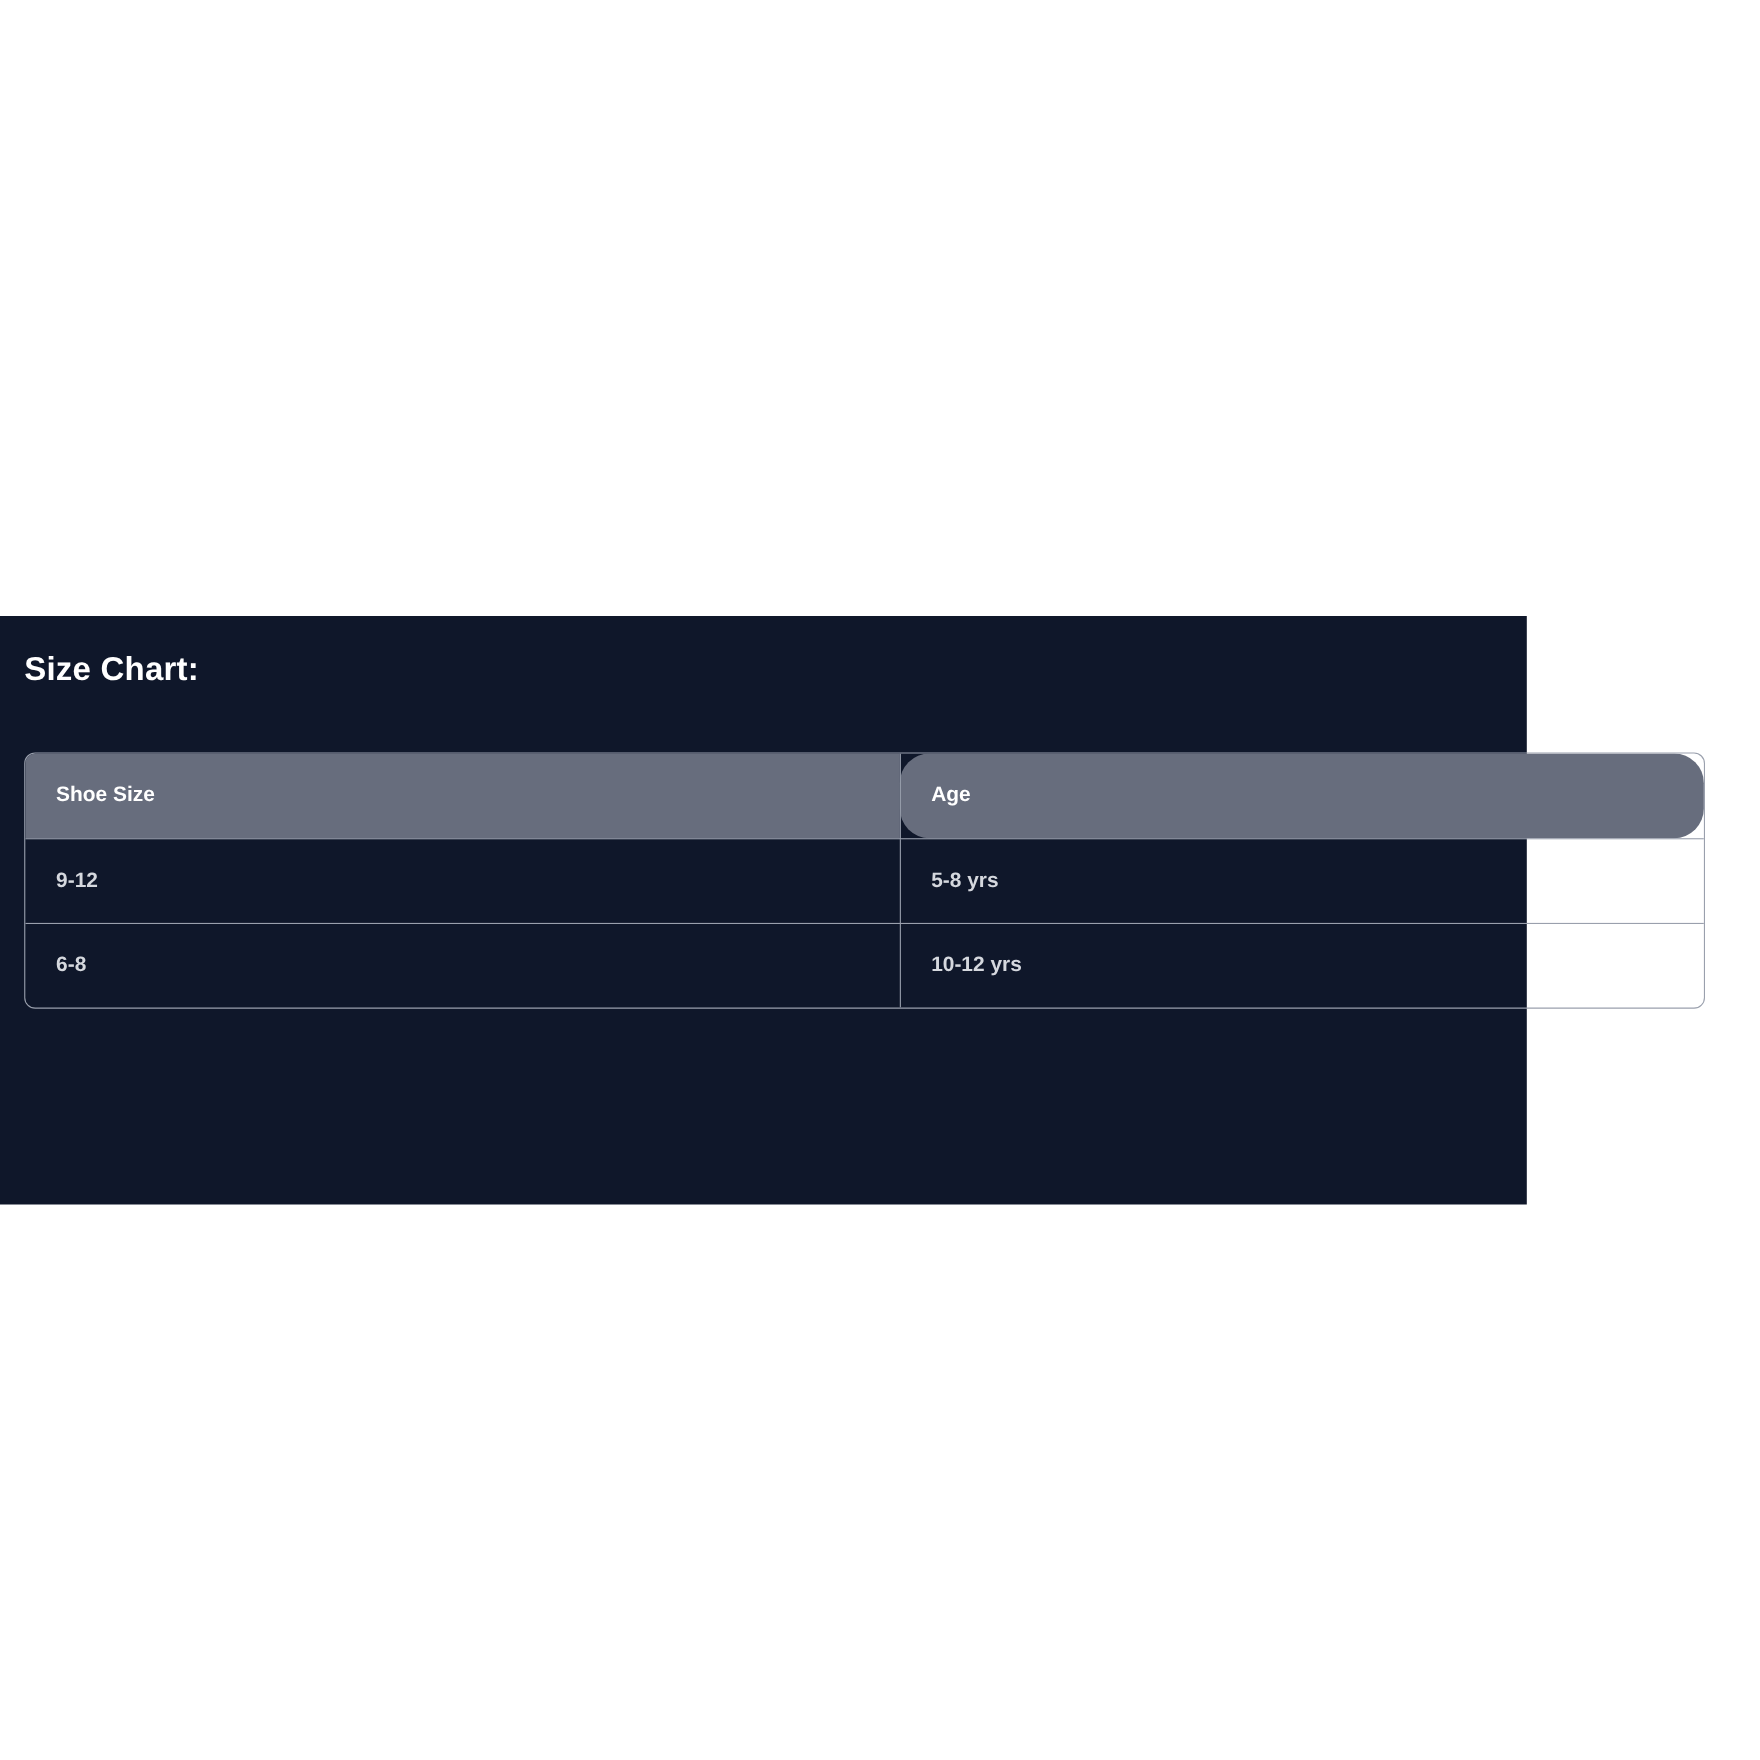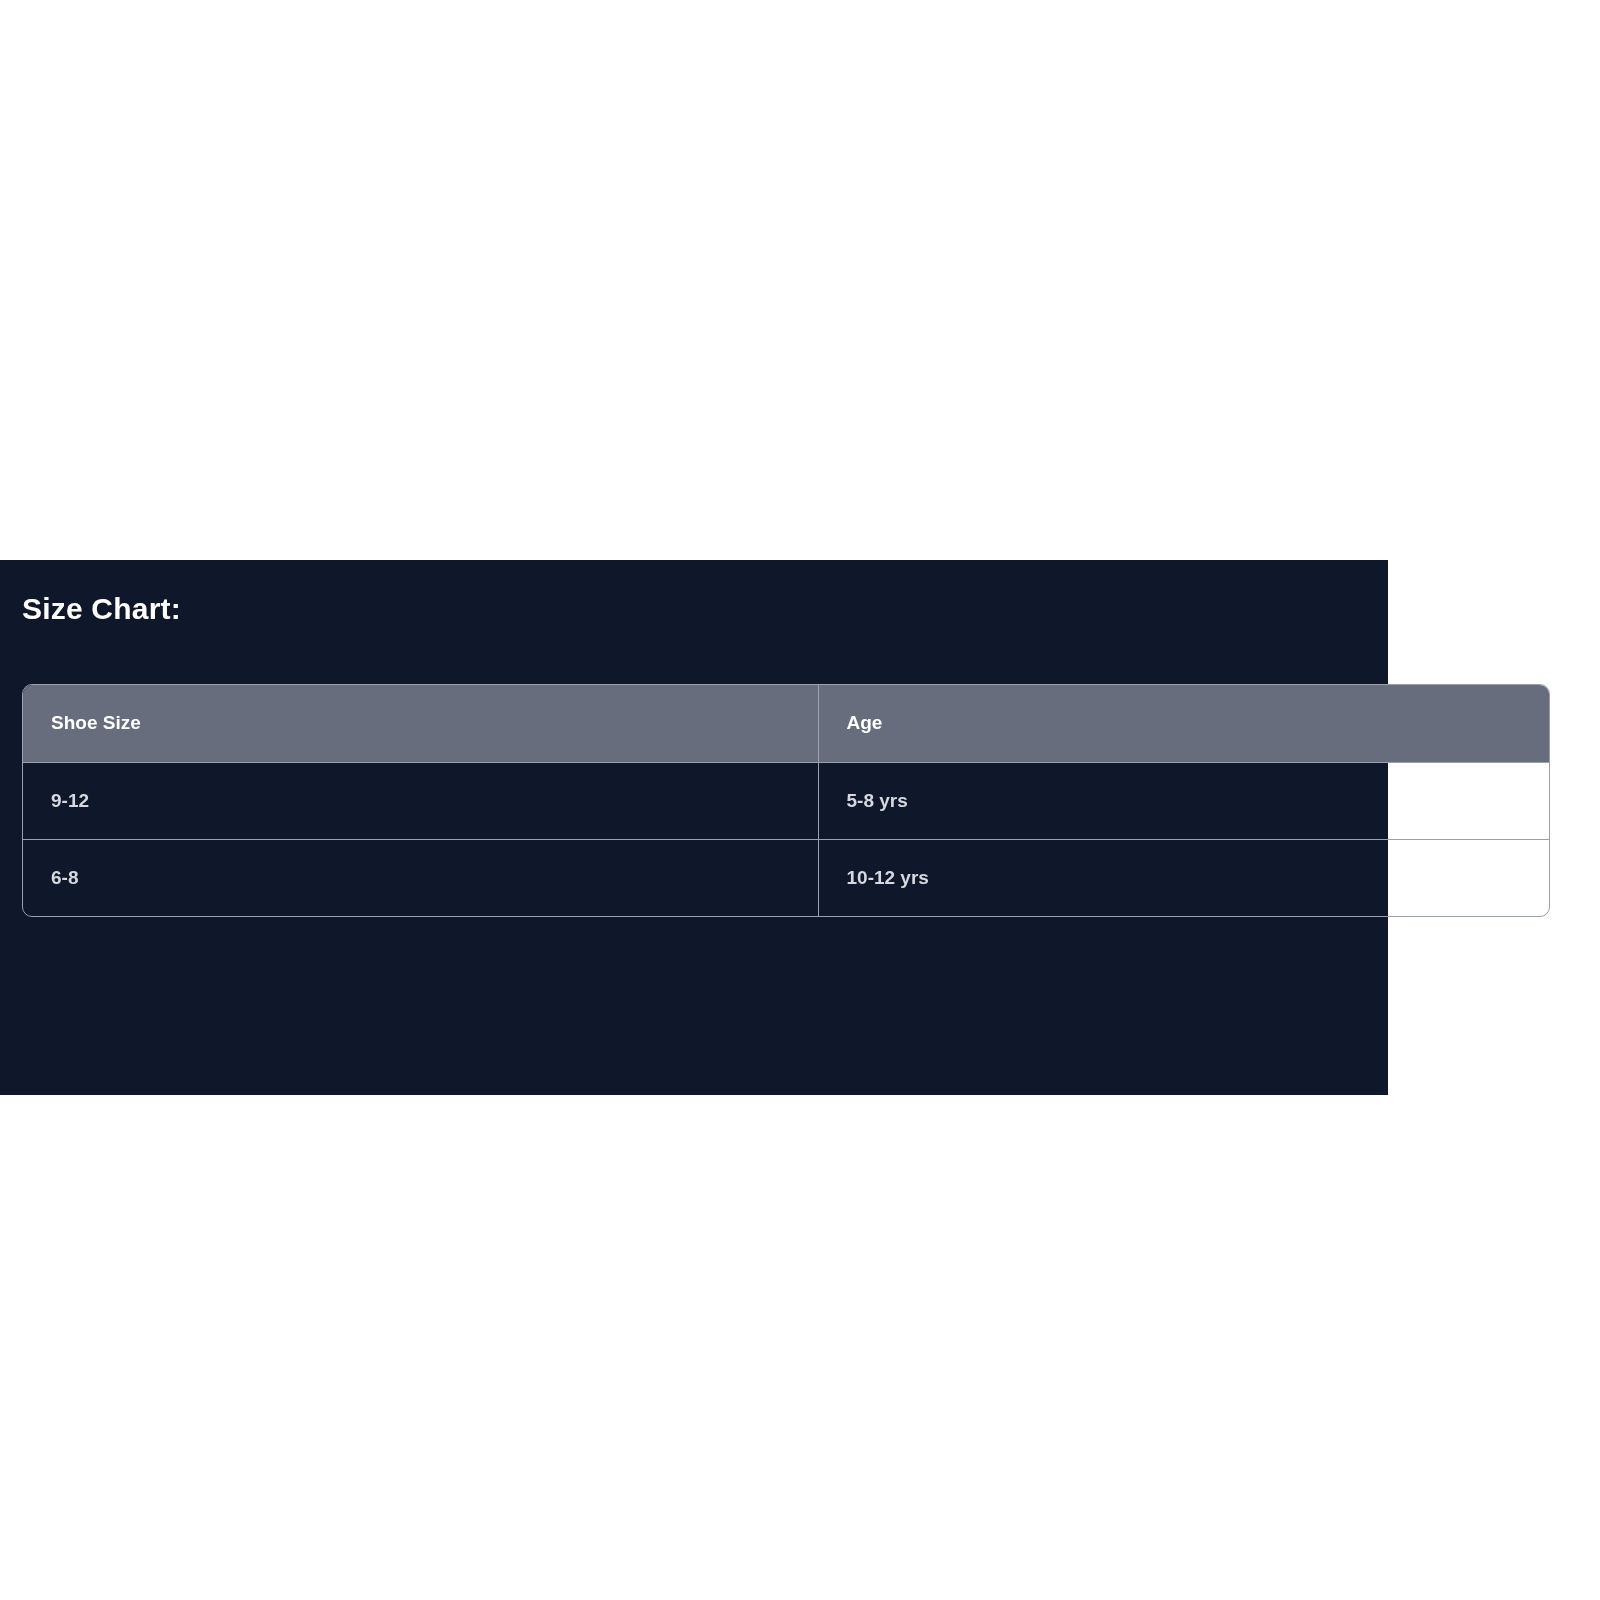--- a/index.html
+++ b/index.html
@@ -89,21 +89,21 @@
 
   table.size-chart tbody tr:last-child td {
     border-bottom: none;
   }
 
   table.size-chart tbody td.col-0 {
     border-right: 1px solid #9aa0ad;
   }
 
   .col-0 { width: 795px; }
-  .col-1 { width: auto; }
+  .col-1 { width: auto; border-radius: 27px; }
 </style>
 </head>
 <body>
 
 <div class="page">
 
   <div class="panel">
 
     <div class="panel-title">Size Chart:</div>
 

